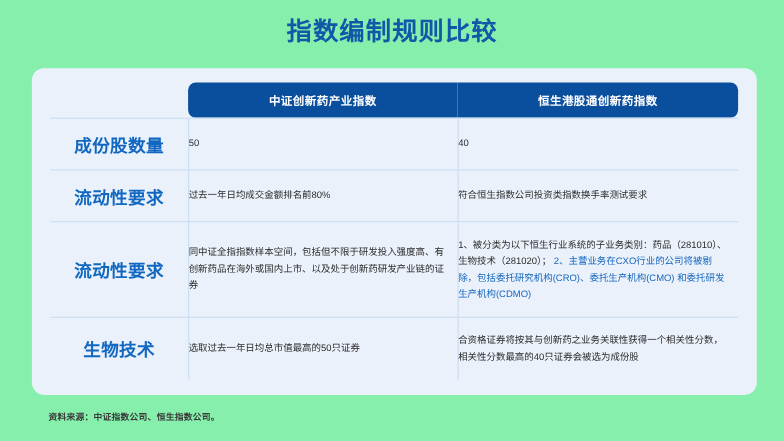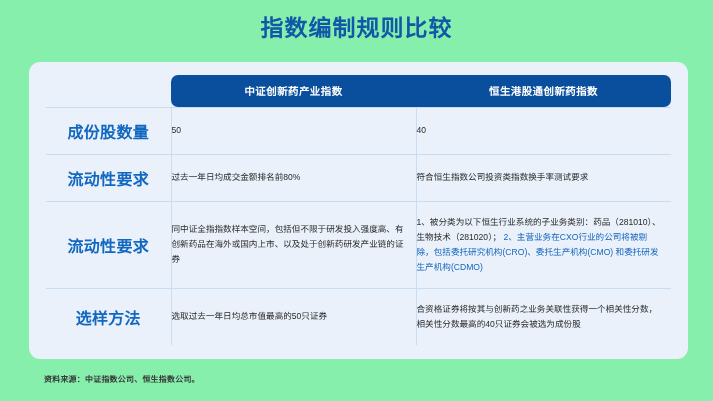--- a/index.html
+++ b/index.html
@@ -149,21 +149,21 @@
         </tr>
         <tr class="body-row tall">
           <td class="lbl">流动性要求</td>
           <td class="val">同中证全指指数样本空间，包括但不限于研发投入强度高、有创新药品在海外或国内上市、以及处于创新药研发产业链的证券</td>
           <td class="val">
             <span>1、被分类为以下恒生行业系统的子业务类别：药品（281010）、生物技术（281020）；</span>
             <span class="hl">2、主营业务在CXO行业的公司将被剔除，包括委托研究机构(CRO)、委托生产机构(CMO) 和委托研发生产机构(CDMO)</span>
           </td>
         </tr>
         <tr class="body-row tall">
-          <td class="lbl">选样方法</td>
+          <td class="lbl">生物技术</td>
           <td class="val">选取过去一年日均总市值最高的50只证券</td>
           <td class="val">合资格证券将按其与创新药之业务关联性获得一个相关性分数，相关性分数最高的40只证券会被选为成份股</td>
         </tr>
       </tbody>
     </table>
   </div>
 
   <div class="src-note">资料来源：中证指数公司、恒生指数公司。</div>
 
 </div>

